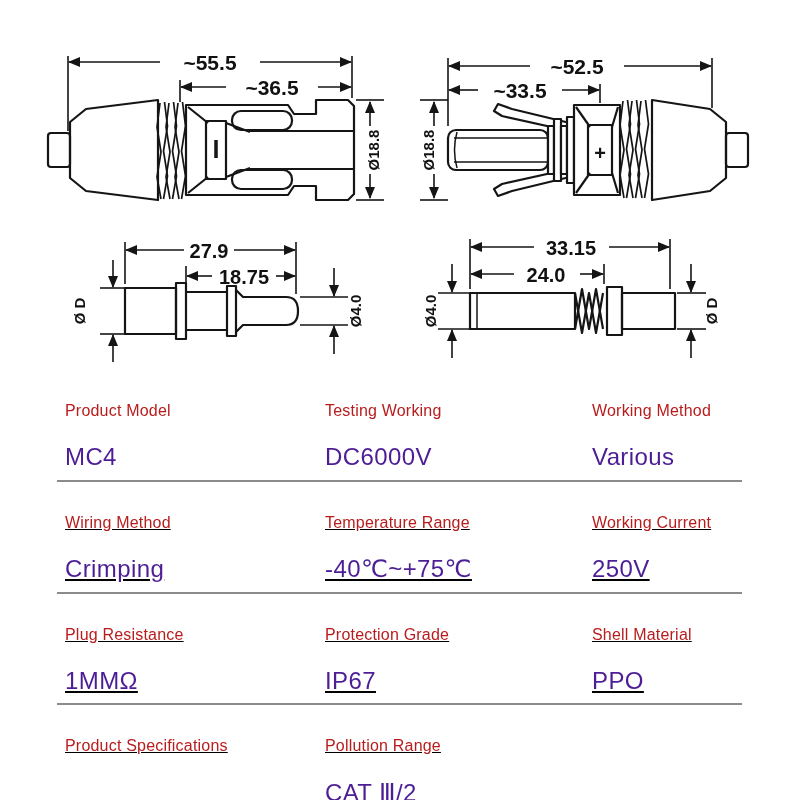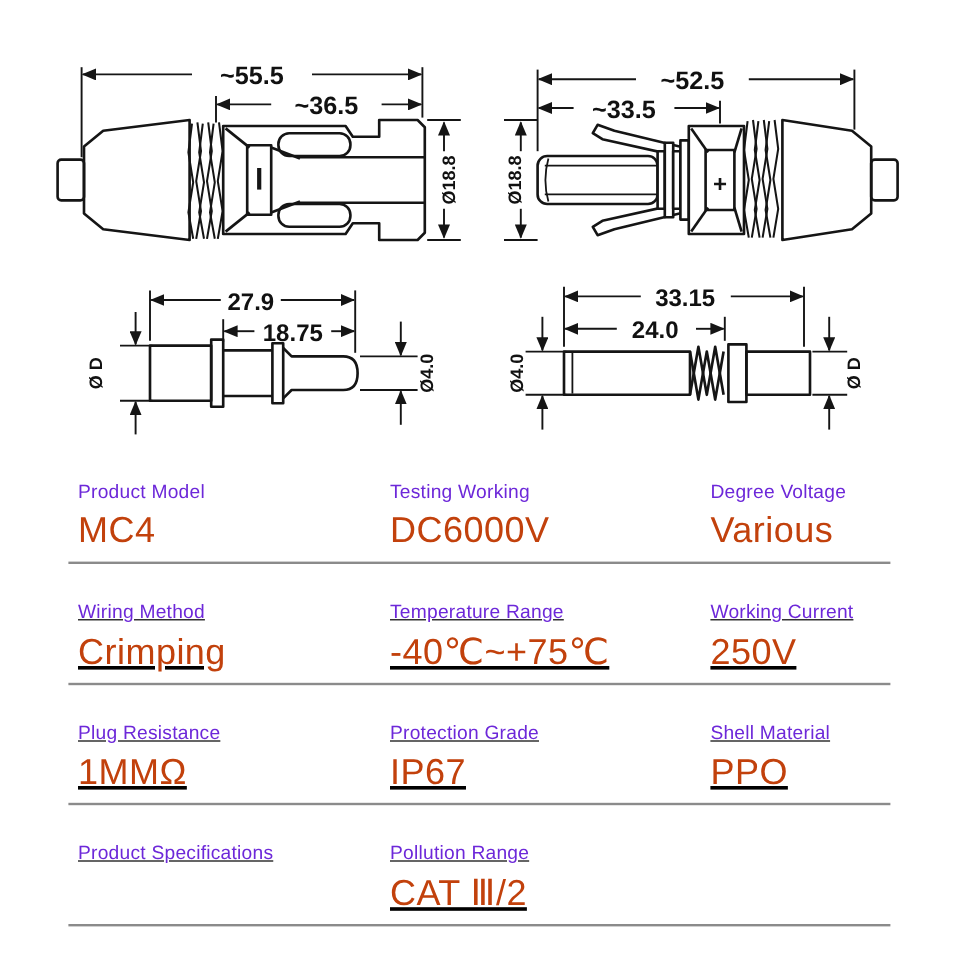--- a/index.html
+++ b/index.html
@@ -10,22 +10,22 @@
   svg .thin{stroke:#151515;stroke-width:1.5;fill:none;}
   svg .thread{stroke:#151515;stroke-width:1.7;fill:none;stroke-linejoin:round;}
   svg .dimline{stroke:#151515;stroke-width:1.6;fill:none;}
   svg .dim{font:bold 21px "Liberation Sans","DejaVu Sans",sans-serif;fill:#111;}
   svg .dimS{font:bold 20px "Liberation Sans","DejaVu Sans",sans-serif;fill:#111;}
   svg .dia{font:bold 15px "Liberation Sans","DejaVu Sans",sans-serif;fill:#111;}
   svg .pol{font:bold 20px "Liberation Sans","DejaVu Sans",sans-serif;fill:#151515;}
   .specs{margin:0 58px 0 57px;padding-top:0;}
   .spec-row{display:grid;grid-template-columns:260px 267px 1fr;padding:12px 0 9px 8px;border-bottom:2px solid #8b8b8b;}
   .spec-row + .spec-row{margin-top:20px;padding-top:12px;text-decoration:underline;}
-  .spec-label{font-size:16px;line-height:1.15;color:#6d28d9;letter-spacing:.2px;}
-  .spec-value{font-size:30px;line-height:1.1;color:#c2410c;margin-top:6px;letter-spacing:.4px;}
+  .spec-label{font-size:16px;line-height:1.15;color:#b91c1c;letter-spacing:.2px;}
+  .spec-value{font-size:24px;line-height:1.1;color:#4c1d95;margin-top:24px;letter-spacing:.4px;}
 </style>
 </head>
 <body>
 
 <svg class="drawings" width="800" height="390" viewBox="0 0 800 390">
   <defs>
     <marker id="ar" markerUnits="userSpaceOnUse" markerWidth="12" markerHeight="10" refX="11" refY="5" orient="auto">
       <path d="M0 0 L12 5 L0 10 Z" fill="#151515"></path>
     </marker>
   </defs>
@@ -178,21 +178,21 @@
   <div class="spec-row">
     <div class="spec-cell">
       <div class="spec-label">Product Model</div>
       <div class="spec-value">MC4</div>
     </div>
     <div class="spec-cell">
       <div class="spec-label">Testing Working</div>
       <div class="spec-value">DC6000V</div>
     </div>
     <div class="spec-cell">
-      <div class="spec-label">Degree Voltage</div>
+      <div class="spec-label">Working Method</div>
       <div class="spec-value">Various</div>
     </div>
   </div>
   <div class="spec-row">
     <div class="spec-cell">
       <div class="spec-label">Wiring Method</div>
       <div class="spec-value">Crimping</div>
     </div>
     <div class="spec-cell">
       <div class="spec-label">Temperature Range</div>

